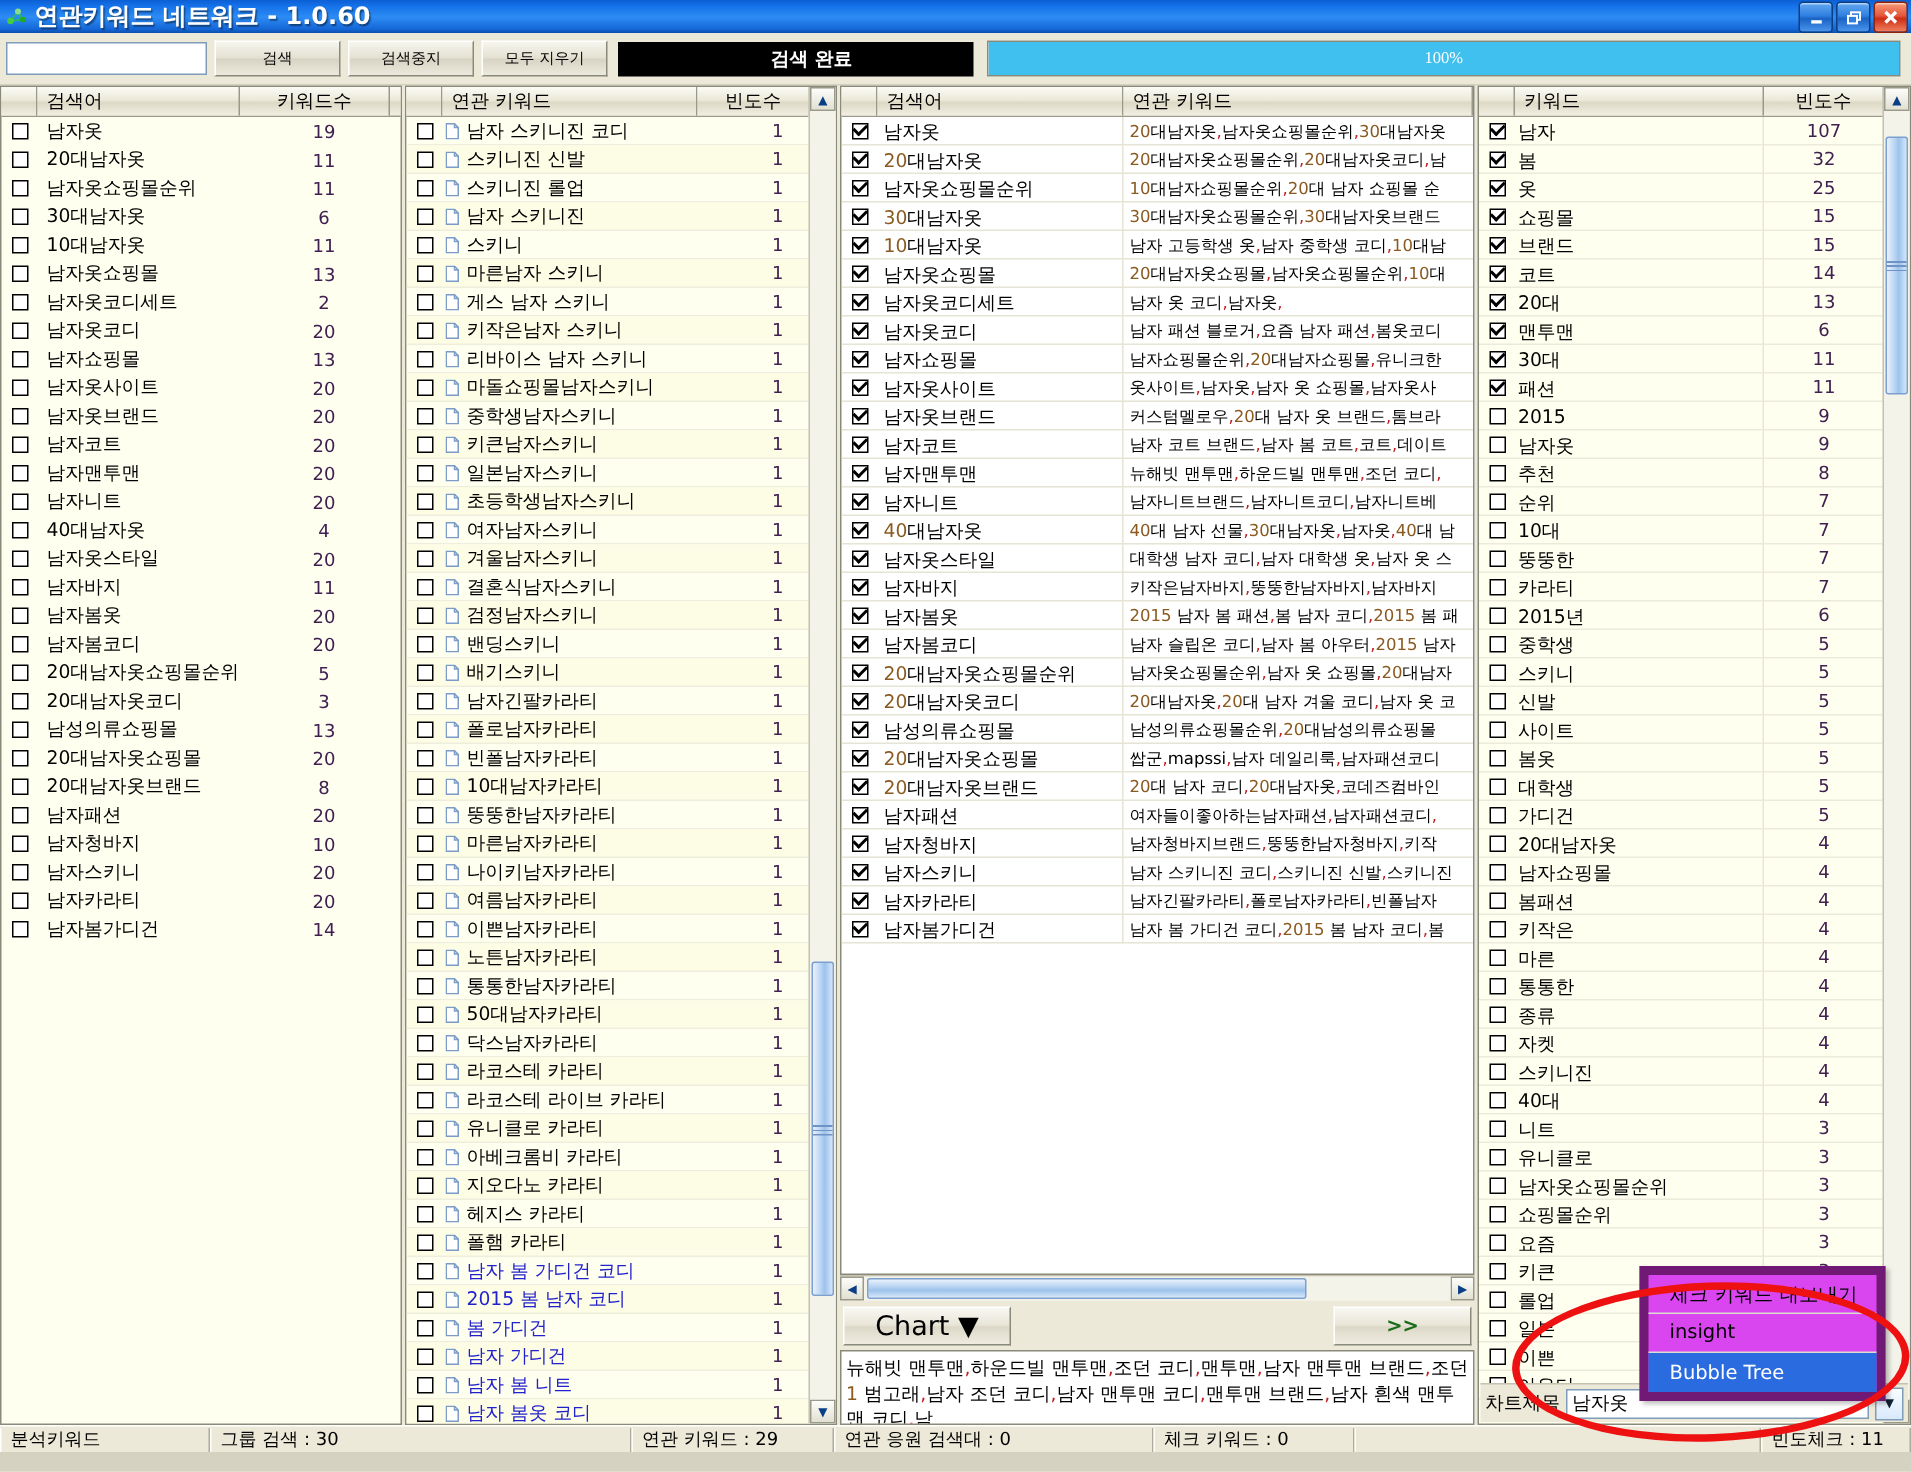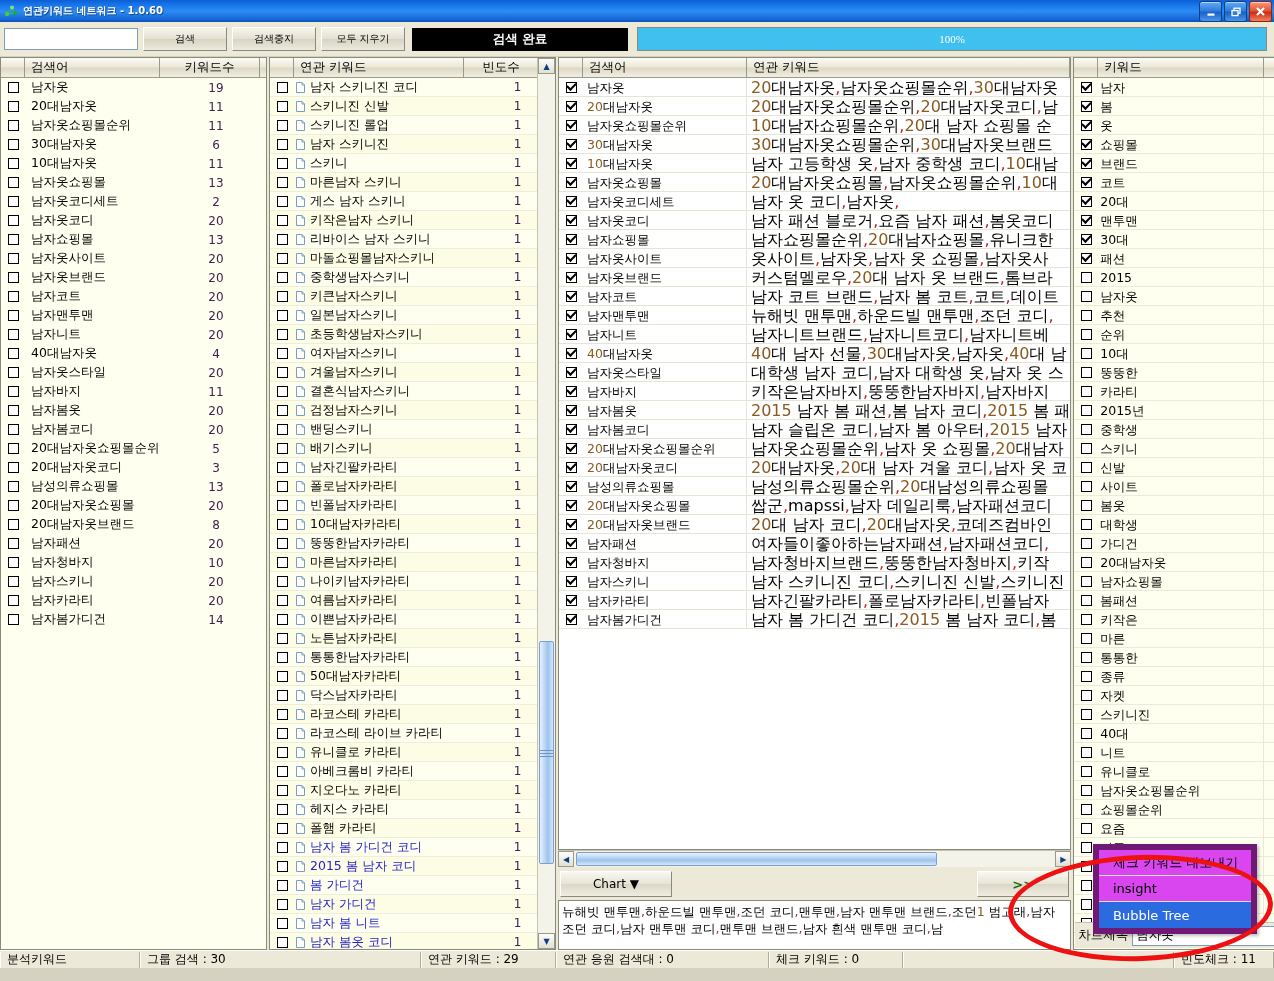--- a/index.html
+++ b/index.html
@@ -13,21 +13,21 @@
   
   #titlebar{
     height:22px;
     background:linear-gradient(180deg,#0b5fd4 0%,#1571e8 18%,#2d8cf4 52%,#1567d8 88%,#0a4fae 100%);
     display:flex;align-items:center;position:relative;
   }
   #titlebar .app-icon{
     width:16px;height:16px;margin-left:3px;margin-right:4px;position:relative;flex:none;
   }
   #titlebar .title-text{
-    color:#fff;font-weight:bold;font-size:10px;letter-spacing:0px;
+    color:#fff;font-weight:bold;font-size:16px;letter-spacing:0px;
     text-shadow:1px 1px 1px rgba(0,0,0,.45);
   }
   .winbtns{position:absolute;right:2px;top:1px;display:flex;gap:2px;}
   .wbtn{
     width:21px;height:19px;border:1px solid #0a3f86;border-radius:3px;
     display:flex;align-items:center;justify-content:center;
     font-size:11px;color:#fff;font-weight:bold;
     background:linear-gradient(180deg,#64a8f2 0%,#2f7fe0 45%,#1a63c4 55%,#4a95ec 100%);
     box-shadow:inset 0 1px 0 rgba(255,255,255,.5);
   }
@@ -45,21 +45,21 @@
   .tbtn{
     height:22px;min-width:62px;padding:0 10px;
     border:1px solid #8a8a7a;border-top-color:#fff;border-left-color:#fff;
     background:linear-gradient(180deg,#f6f5ee 0%,#e4e1d2 48%,#d8d4c4 52%,#eceadd 100%);
     font-size:10px;color:#000;display:flex;align-items:center;justify-content:center;
     font-family:inherit;cursor:default;
   }
   #status-panel{
     width:216px;height:23px;background:#000;color:#fff;
     display:flex;align-items:center;justify-content:center;
-    font-size:12.5px;font-weight:bold;margin-left:2px;
+    font-size:12.5px;font-weight:bold;margin-left:2px;padding-left:21px;
   }
   #progress-wrap{
     flex:1;height:22px;margin-left:4px;margin-right:3px;
     border:1px solid #8a8a7a;background:#fff;position:relative;overflow:hidden;font-family:Liberation Serif, serif;
   }
   #progress-fill{
     position:absolute;left:0;top:0;bottom:0;background:#3fc0ef;
     display:flex;align-items:center;justify-content:center;
   }
   #progress-label{color:#fff;font-size:11px;}
@@ -142,30 +142,30 @@
   }
   
   #panel3{flex:1;margin-left:2px;display:flex;flex-direction:column;background:transparent;border:none;}
   #p3grid{flex:1;border:1px solid #8a8a7a;background:#fff;box-sizing:border-box;overflow:hidden;}
   #p3grid .hc1{width:24px;}
   #p3grid .hc2{width:164px;}
   #p3grid .hc3{flex:1;}
   #p3grid .row{border-bottom:1px solid #e6e4d4;}
   #p3grid .p3name{width:164px;flex:none;font-size:12.5px;padding-left:4px;white-space:nowrap;overflow:hidden;
                   border-right:1px solid #e6e4d4;box-sizing:border-box;height:19px;line-height:19px;}
-  #p3grid .p3rel{flex:1;font-size:16px;padding-left:4px;white-space:nowrap;overflow:hidden;
+  #p3grid .p3rel{flex:1;font-size:11px;padding-left:4px;white-space:nowrap;overflow:hidden;
                  height:19px;line-height:19px;color:#000;}
   .kw-sep{color:#c02020;}
   .kw-num{color:#8a5a20;}
   #p3bar{display:flex;align-items:center;height:28px;margin-top:3px;padding:0 2px;}
   .chart-btn{
     height:24px;min-width:86px;padding:0 12px;border:1px solid #8a8a7a;
     border-top-color:#fff;border-left-color:#fff;
     background:linear-gradient(180deg,#f8f7f1 0%,#e8e5d7 48%,#dcd8c8 52%,#efece0 100%);
-    display:flex;align-items:center;justify-content:center;gap:5px;font-size:12px;
+    display:flex;align-items:center;justify-content:center;gap:5px;font-size:18px;
   }
   .next-btn{
     height:24px;width:90px;margin-left:auto;border:1px solid #8a8a7a;
     border-top-color:#fff;border-left-color:#fff;
     background:linear-gradient(180deg,#f8f7f1 0%,#e8e5d7 48%,#dcd8c8 52%,#efece0 100%);
     display:flex;align-items:center;justify-content:center;font-size:13px;color:#1a6b1a;font-weight:bold;
   }
   #p3text{
     height:50px;border:1px solid #8a8a7a;background:#fff;margin-top:2px;
     font-size:12.5px;line-height:17px;padding:2px 3px;box-sizing:border-box;

